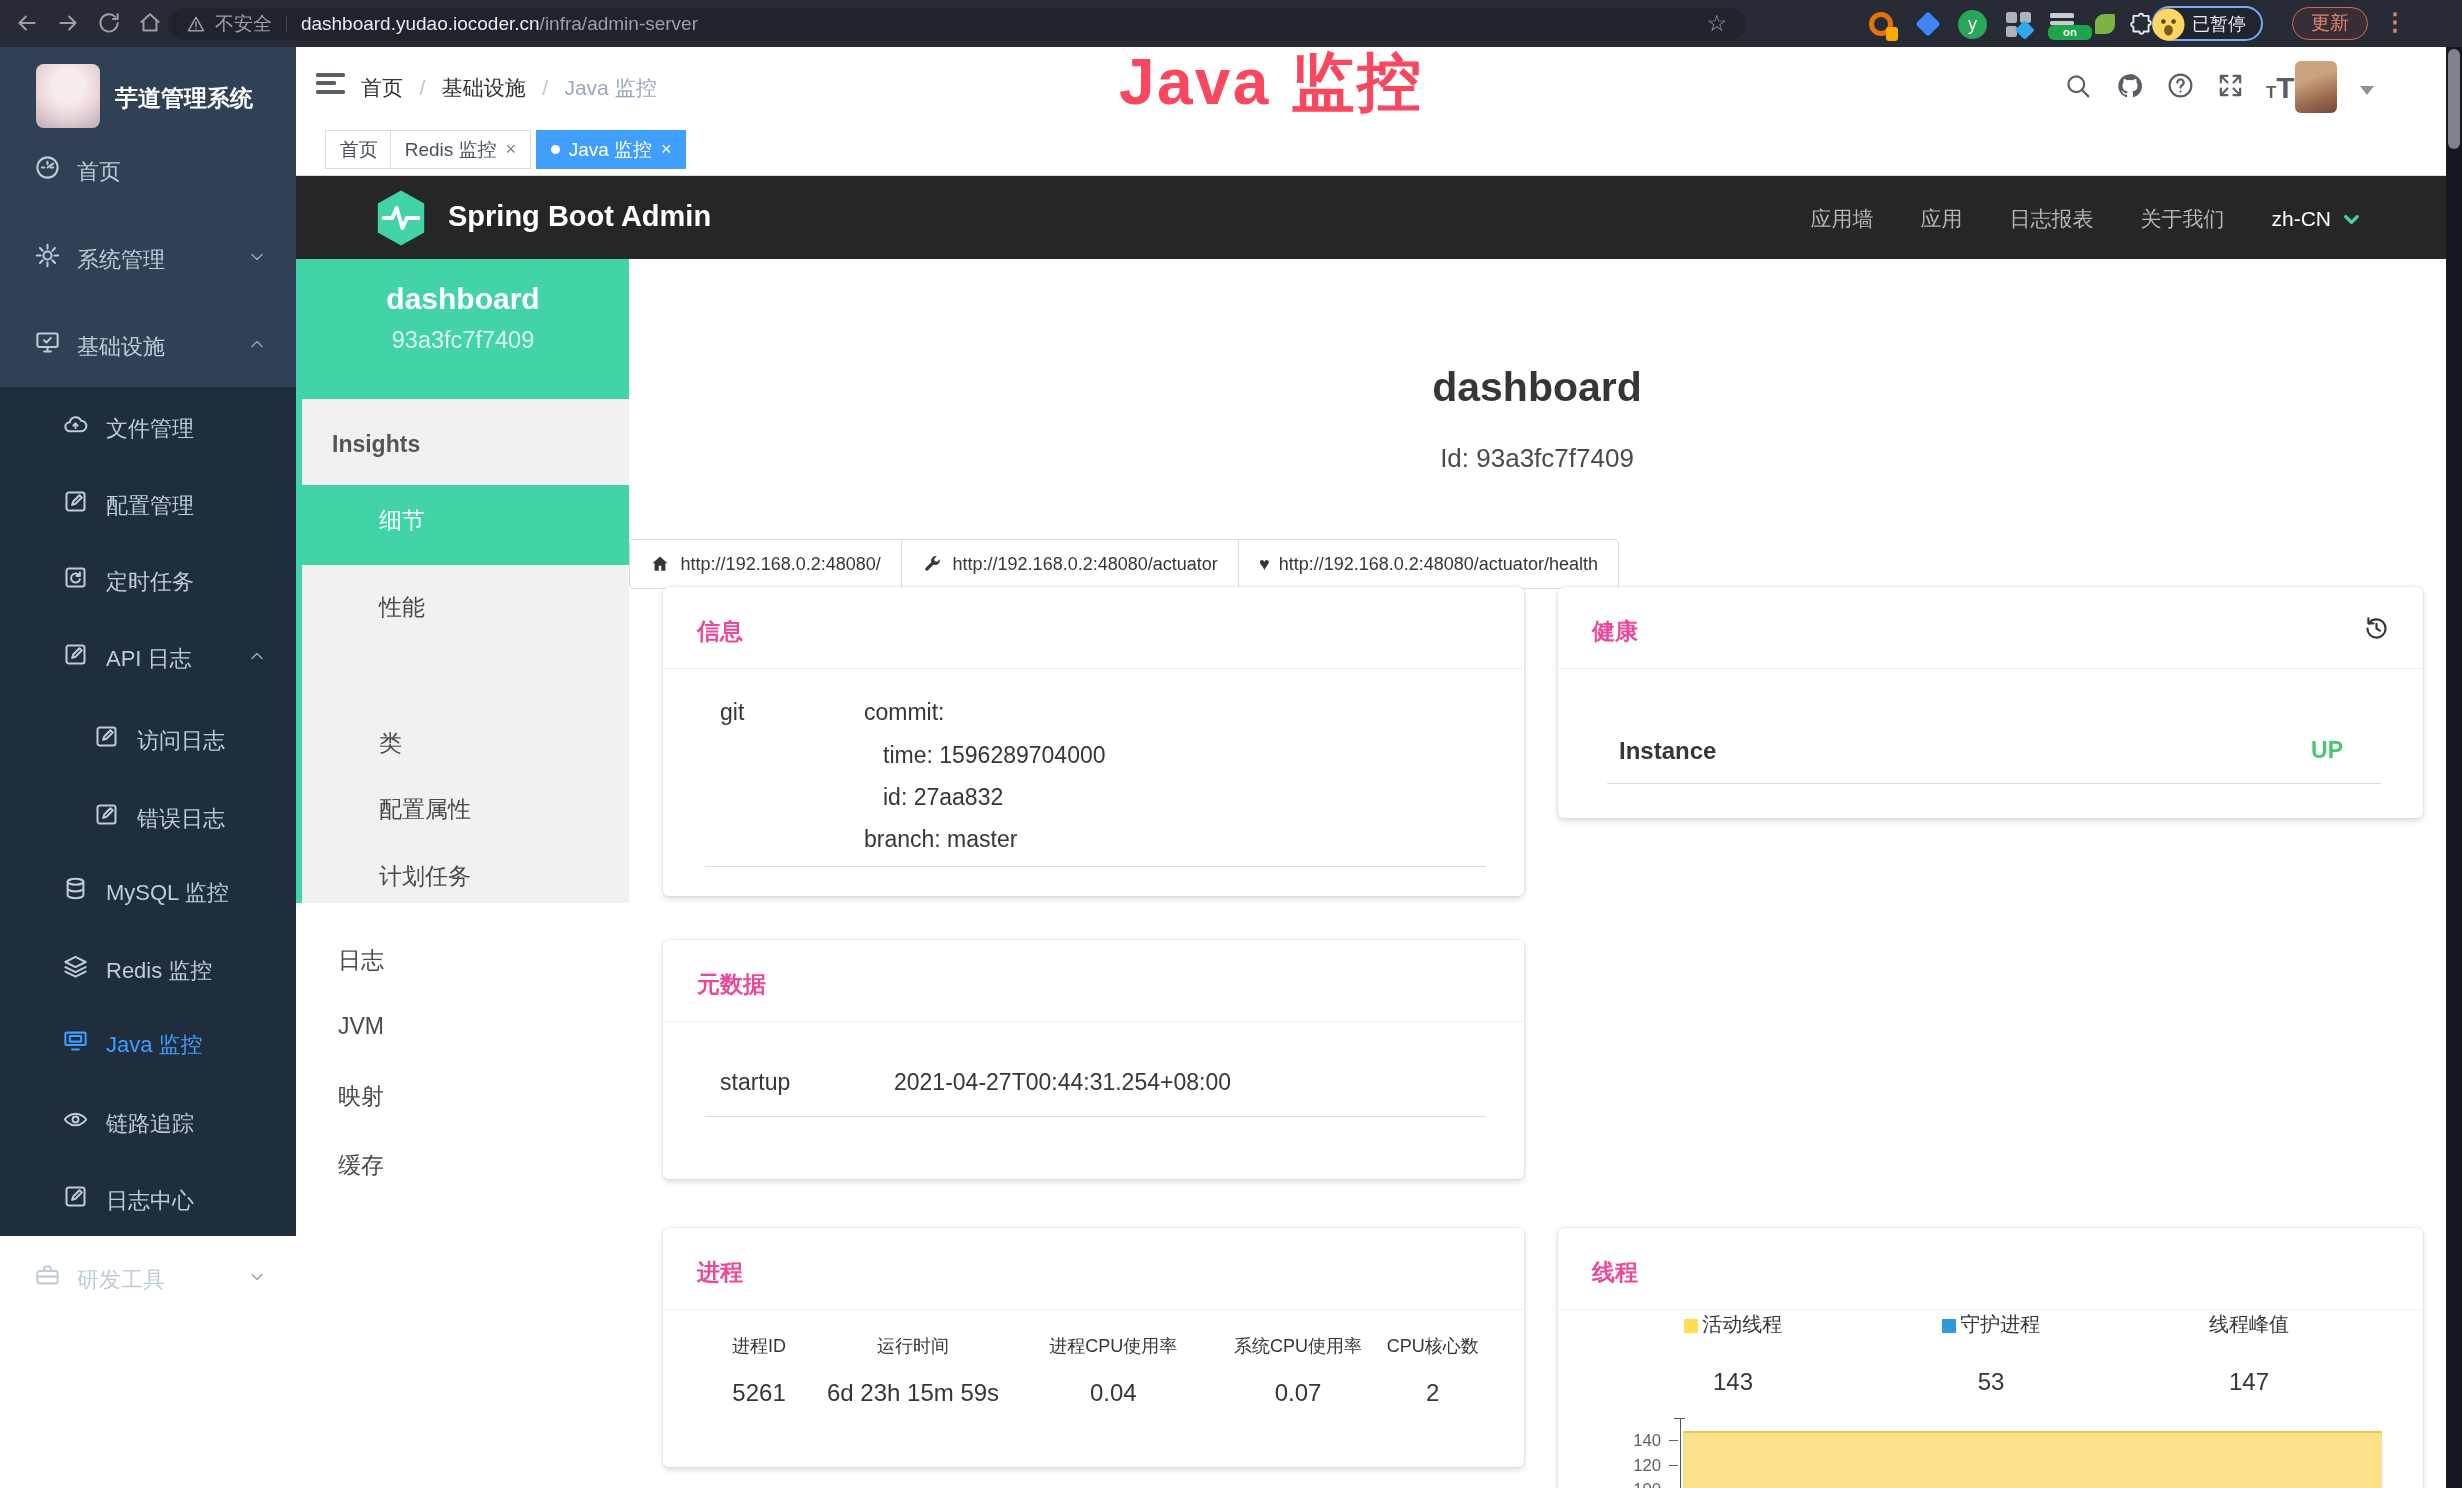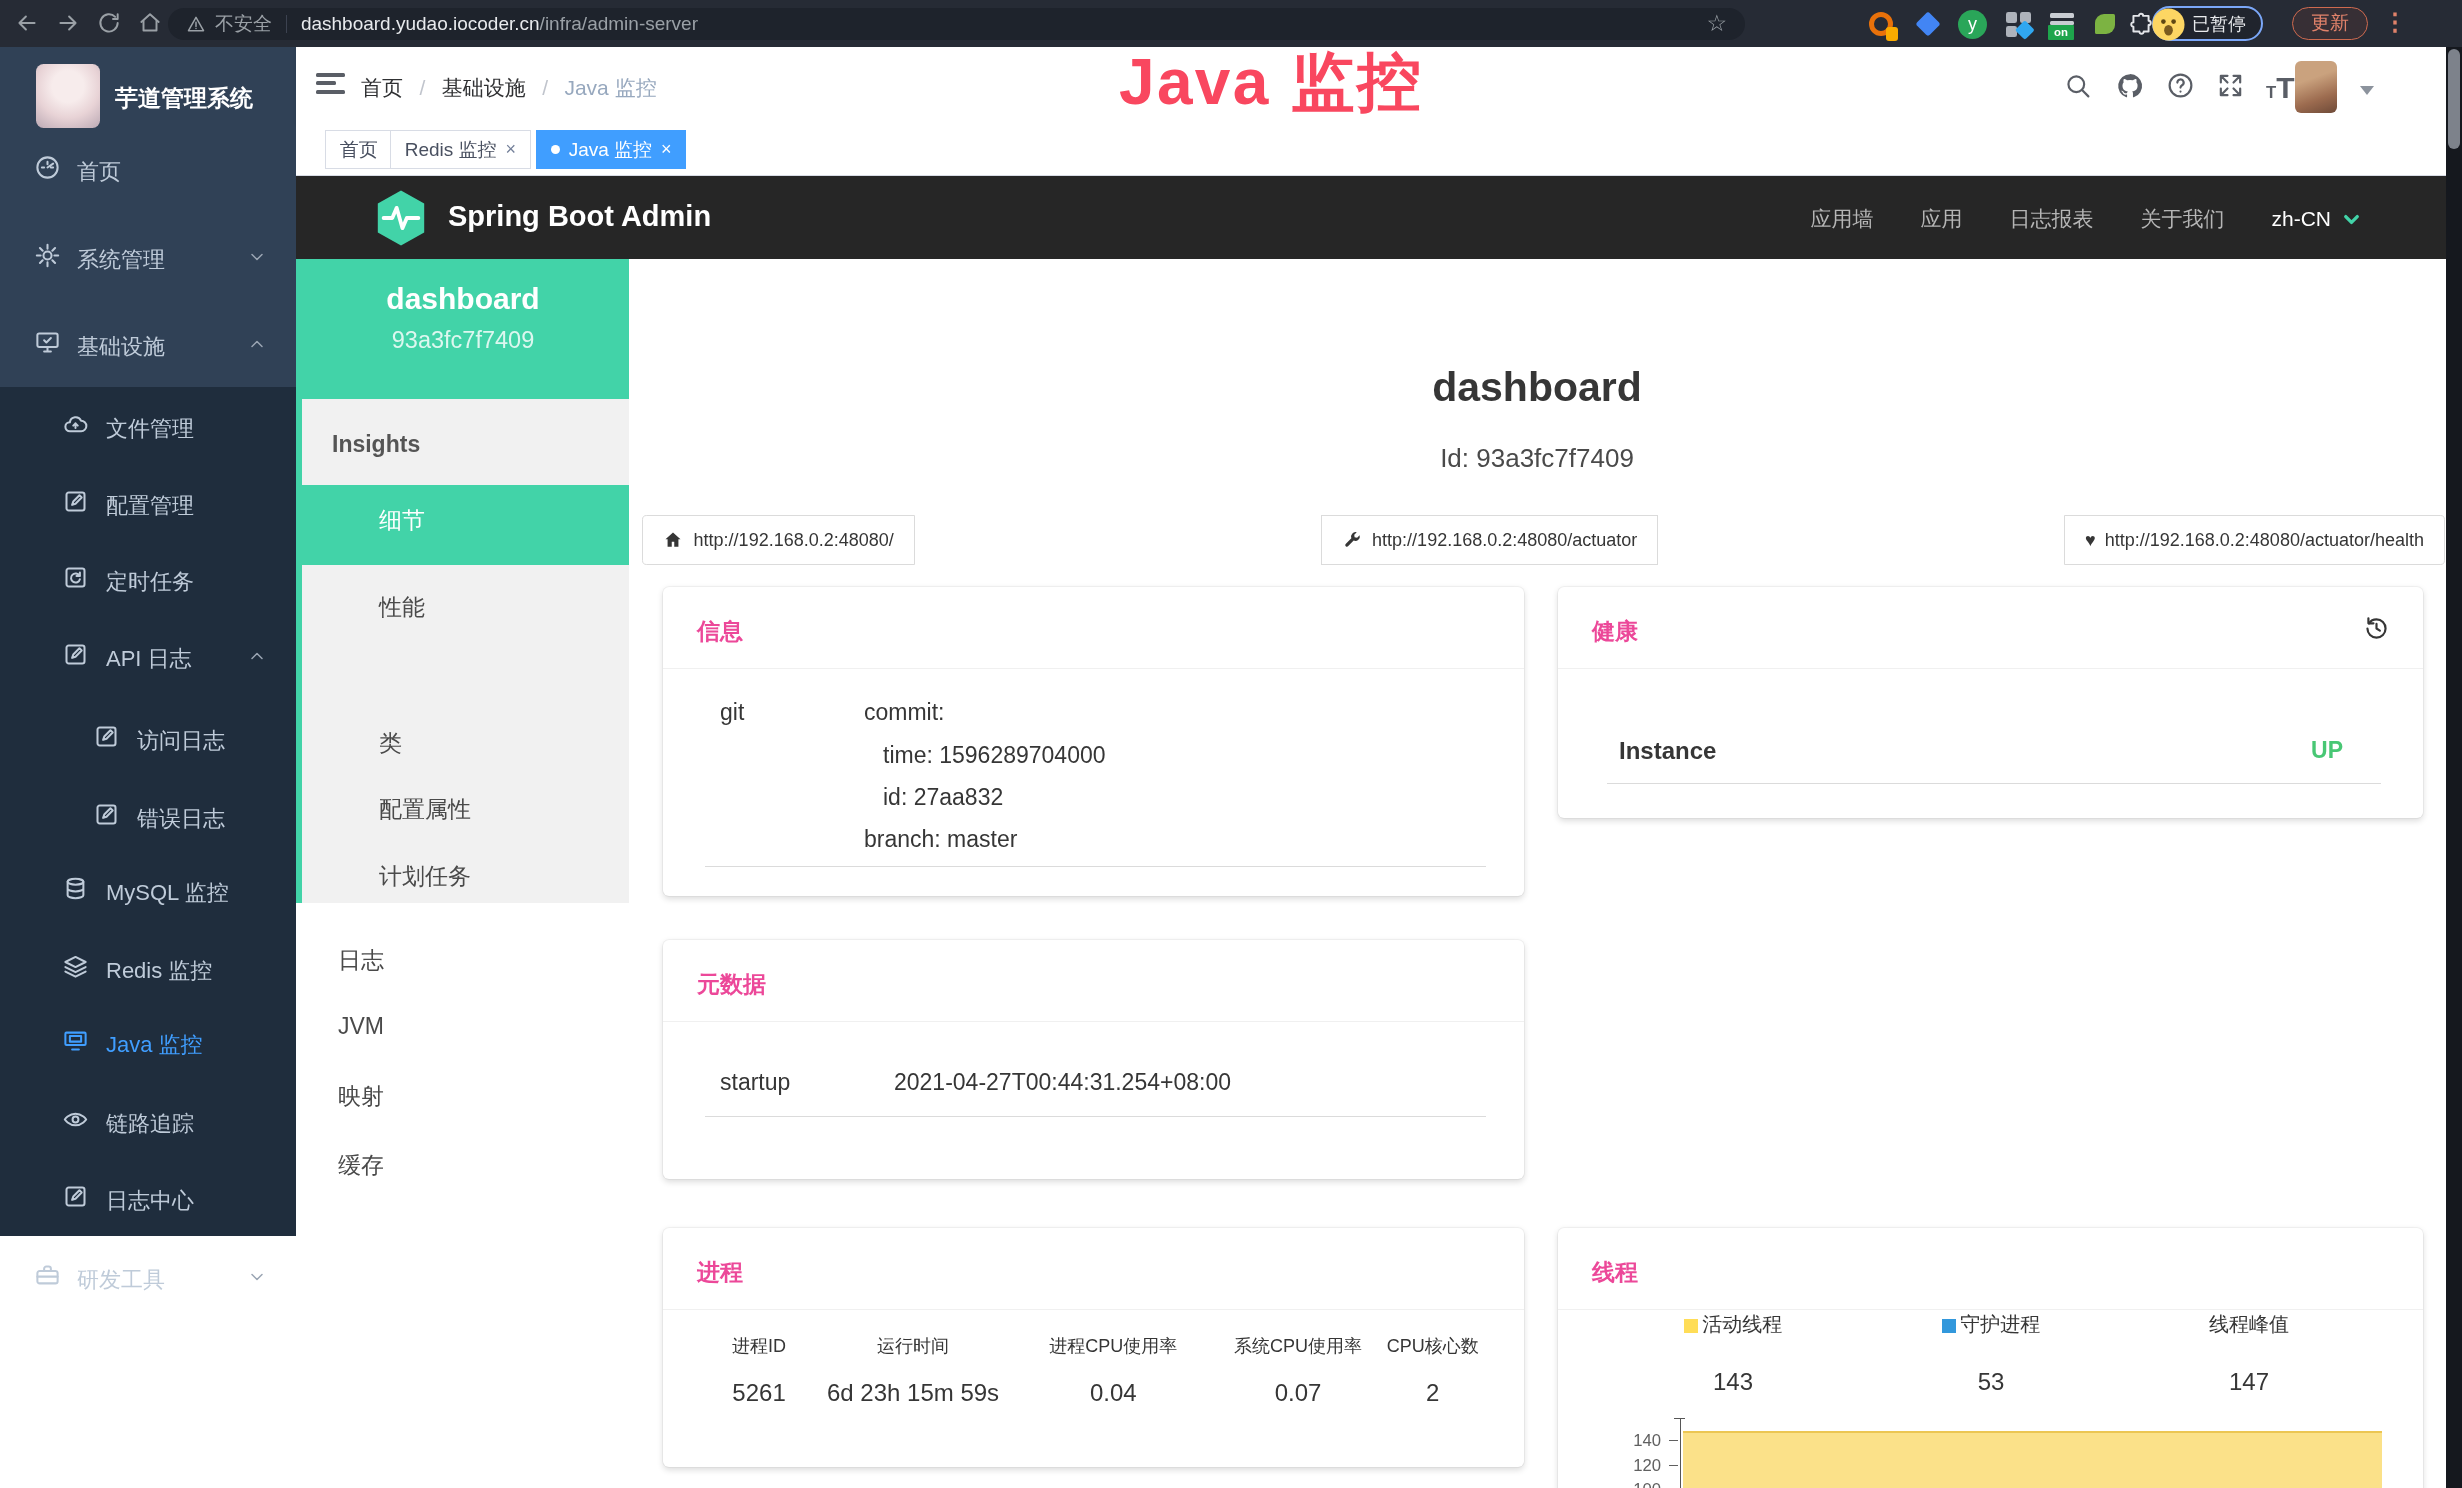--- a/index.html
+++ b/index.html
@@ -93,21 +93,21 @@
   .insitem span { position:absolute; left:77px; top:20px; }
   .insitem.sel { background:#42d3a8; color:#fff; height:80px; }
   .rootitem { position:absolute; left:0; width:334px; height:68px; font-size:23px; color:#4a4a4a; }
   .rootitem span { position:absolute; left:42px; top:20px; }
 
   
   .sbamain { position:absolute; left:629px; top:259px; width:1816px; height:1229px; background:#fff; }
   .apptitle { position:absolute; left:0; top:105px; width:100%; text-align:center; font-size:41px;
     font-weight:bold; color:#363636; }
   .appid { position:absolute; left:0; top:184px; width:100%; text-align:center; font-size:26px; color:#4a4a4a; }
-  .urlgroup { position:absolute; left:0; top:256px; width:100%; display:flex; justify-content:space-between;padding-left:13px; }
+  .urlgroup { position:absolute; left:0; top:280px; width:100%; display:flex; justify-content:flex-start; }
   .urlbtn { height:50px; border:0.8px solid #dbdbdb; background:#fff; display:flex; align-items:center;
     padding:0 20px; font-size:18px; color:#363636; margin-left:-0.8px; }
   .urlbtn:first-child { border-radius:4.6px 0 0 4.6px; margin-left:0; }
   .urlbtn:last-child { border-radius:0 4.6px 4.6px 0; }
   .urlbtn .bic { width:20px; height:20px; margin-right:10.6px; color:#363636; }
   .urlbtn .hrt { font-size:18px; margin-right:9px; }
 
   .card { position:absolute; background:#fff; border-radius:6px;
     box-shadow:0 2.3px 6px rgba(10,10,10,.14), 0 0 0 0.8px rgba(10,10,10,.05); }
   .chead { position:absolute; left:0; top:0; width:100%; height:82px; border-bottom:1.5px solid #f0f0f0; }
@@ -280,21 +280,21 @@
   </span>
   <span class="ext" style="left:2004px">
     <span style="position:absolute;left:2.3px;top:2.3px;width:10.6px;height:10.6px;background:#aeb3bb;border-radius:2.3px"></span>
     <span style="position:absolute;left:16px;top:2.3px;width:10.6px;height:10.6px;background:#aeb3bb;border-radius:2.3px"></span>
     <span style="position:absolute;left:2.3px;top:16px;width:10.6px;height:10.6px;background:#aeb3bb;border-radius:2.3px"></span>
     <span style="position:absolute;left:14.4px;top:13px;width:13.7px;height:13.7px;background:#30a7f0;transform:rotate(45deg);border-radius:2.3px"></span>
   </span>
   <span class="ext" style="left:2048px">
     <span style="position:absolute;left:1.5px;top:3px;width:24px;height:4.6px;background:#c9cdd3;border-radius:1.5px"></span>
     <span style="position:absolute;left:1.5px;top:10.6px;width:24px;height:4.6px;background:#c9cdd3;border-radius:1.5px"></span>
-    <span style="position:absolute;left:0px;top:15px;width:26px;height:15px;background:#1ea54c;border-radius:1px;color:#fff;font-size:11.4px;font-weight:bold;text-align:center;line-height:15px">on</span>
+    <span style="position:absolute;left:0px;top:15px;width:44px;height:15px;background:#1ea54c;border-radius:6px;color:#fff;font-size:11.4px;font-weight:bold;text-align:center;line-height:15px">on</span>
   </span>
   <span class="ext" style="left:2092px;top:13.7px">
     <span style="position:absolute;left:3px;top:0;width:20px;height:20px;background:#7cb342;border-radius:9px 1.5px 9px 1.5px"></span>
   </span>
   <span class="ext" style="left:2128px;top:11.4px;color:#e4e6ea">
     <svg class="ic" style="width:26px;height:26px" viewBox="0 0 34 34" width="26" height="26">
         <use href="#i-puzzle"></use>
       </svg>
   </span>
 

